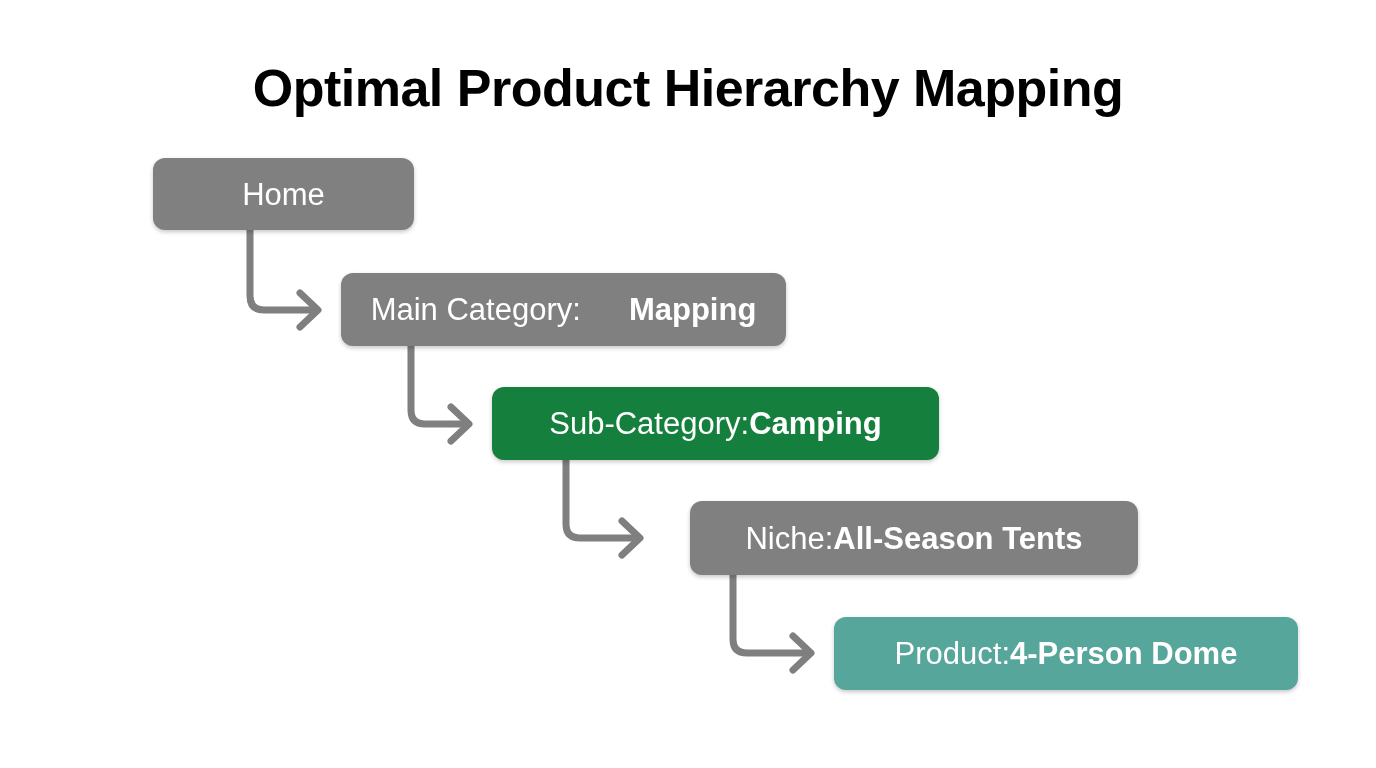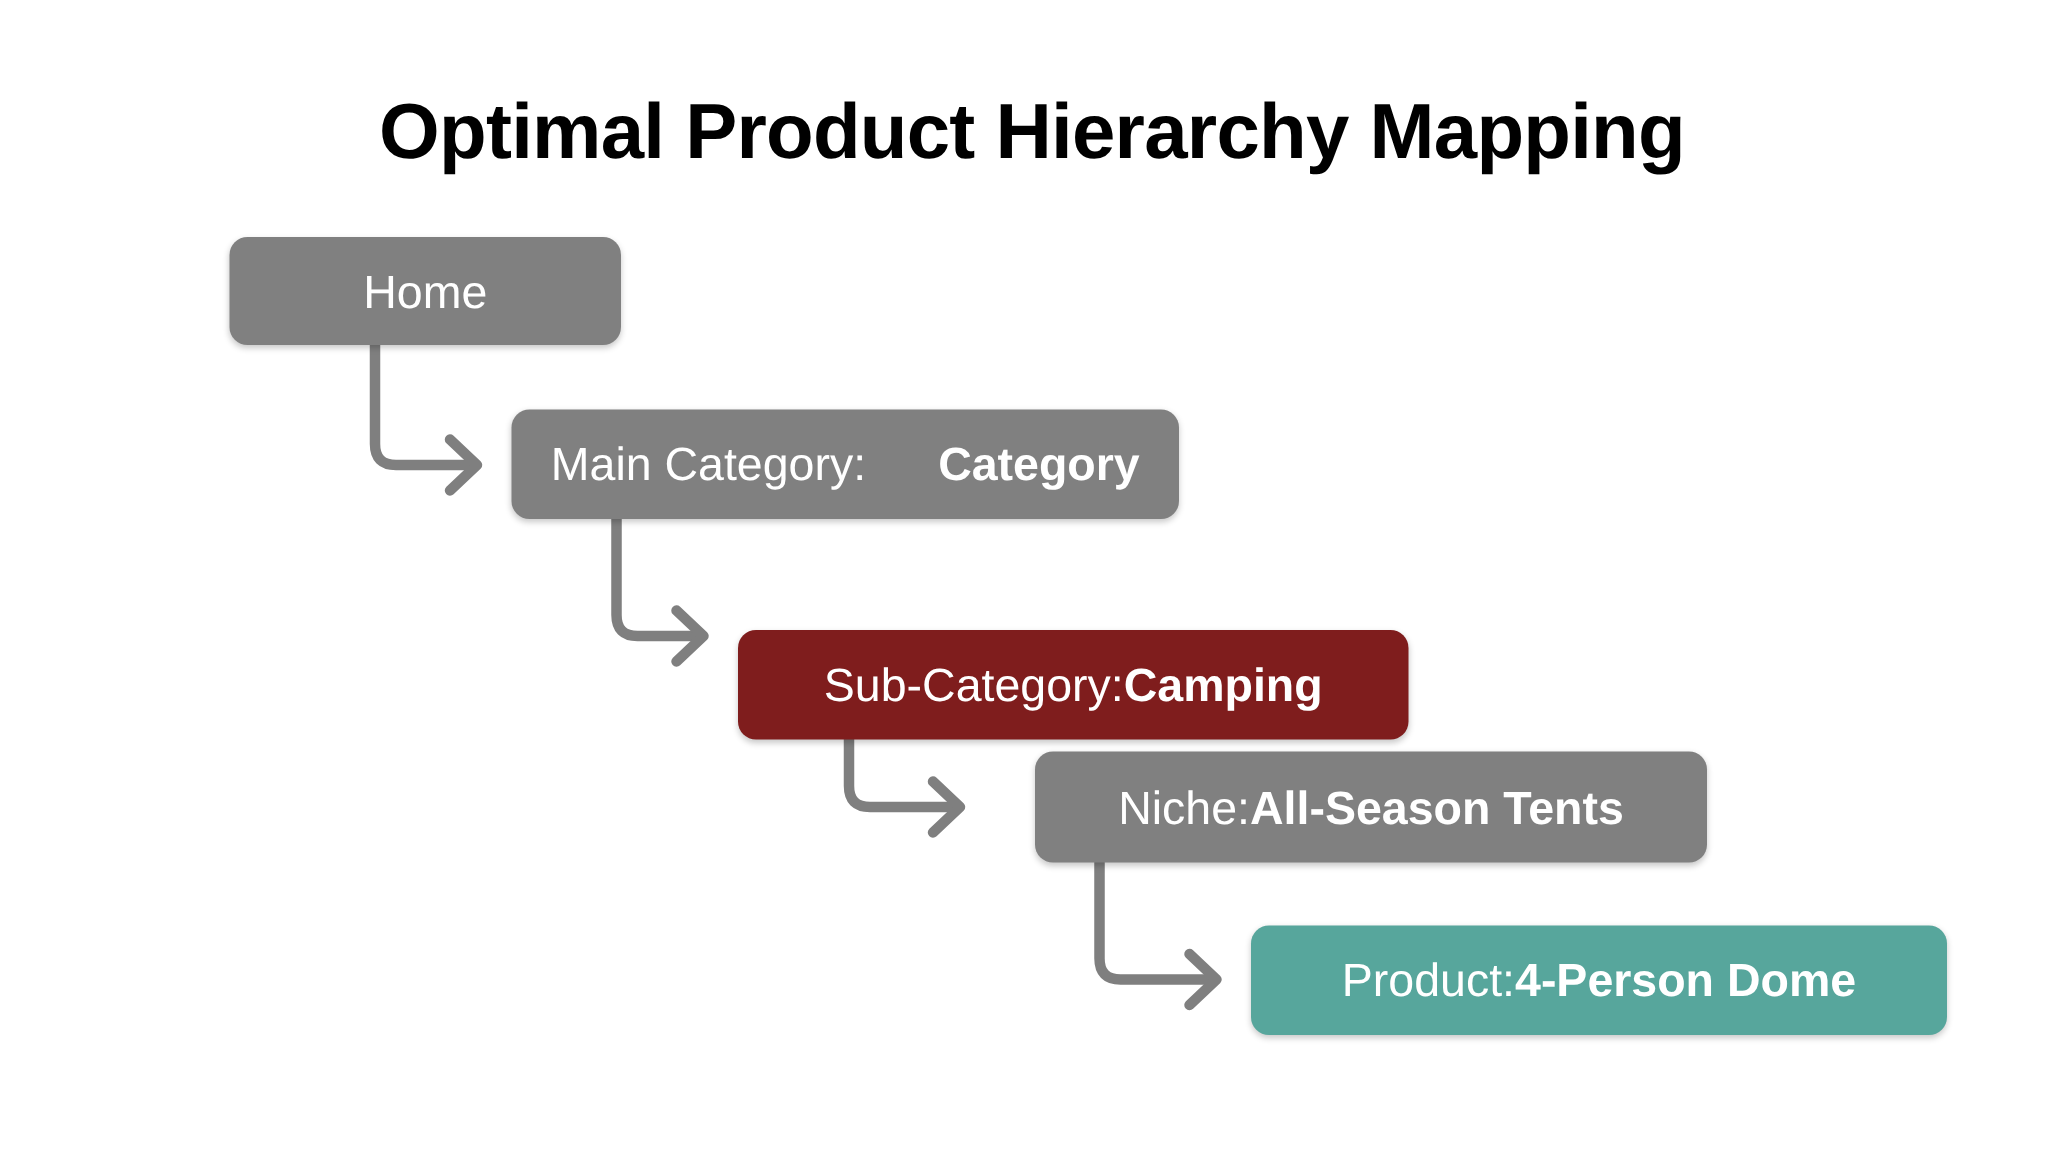--- a/index.html
+++ b/index.html
@@ -105,24 +105,24 @@
       </g>
     </g>
   </svg>
 
   <div class="node level-home" style="left:153px; top:158px; width:261px; height:72px; background:#808080;">
     <span class="lbl-prefix">Home</span>
   </div>
 
   <div class="node" style="left:341px; top:273px; width:445px; height:73px; background:#808080;gap:48px;">
     <span class="lbl-prefix">Main Category: </span>
-      <span class="lbl-value">Category</span>
+      <span class="lbl-value">Mapping</span>
   </div>
 
-  <div class="node" style="left:492px; top:387px; width:447px; height:73px; background:#7f1d1d;margin-top:33px;">
+  <div class="node" style="left:492px; top:387px; width:447px; height:73px; background:#15803d;">
     <span class="lbl-prefix">Sub-Category: </span>
       <span class="lbl-value">Camping</span>
   </div>
 
   <div class="node" style="left:690px; top:501px; width:448px; height:74px; background:#808080;">
     <span class="lbl-prefix">Niche: </span>
       <span class="lbl-value">All-Season Tents</span>
   </div>
 
   <div class="node" style="left:834px; top:617px; width:464px; height:73px; background:#57a69c;padding-left:22px;">

